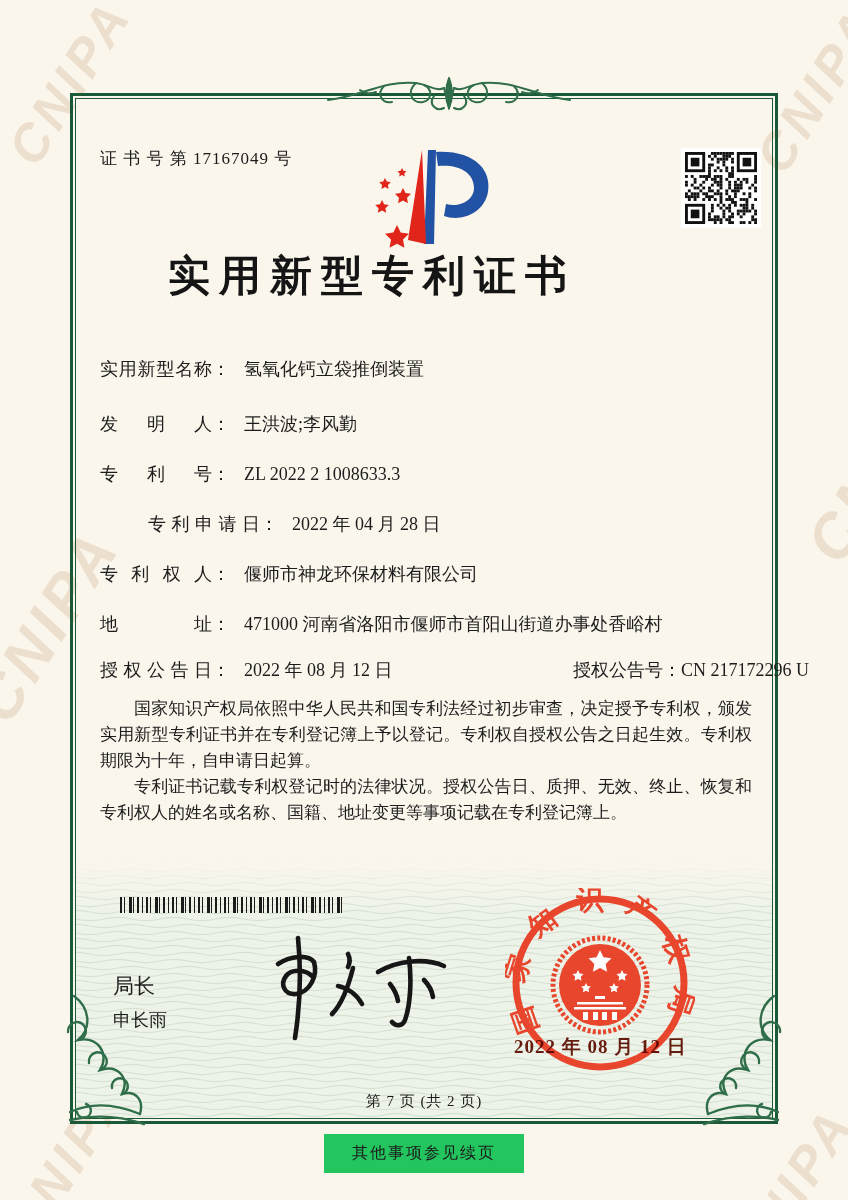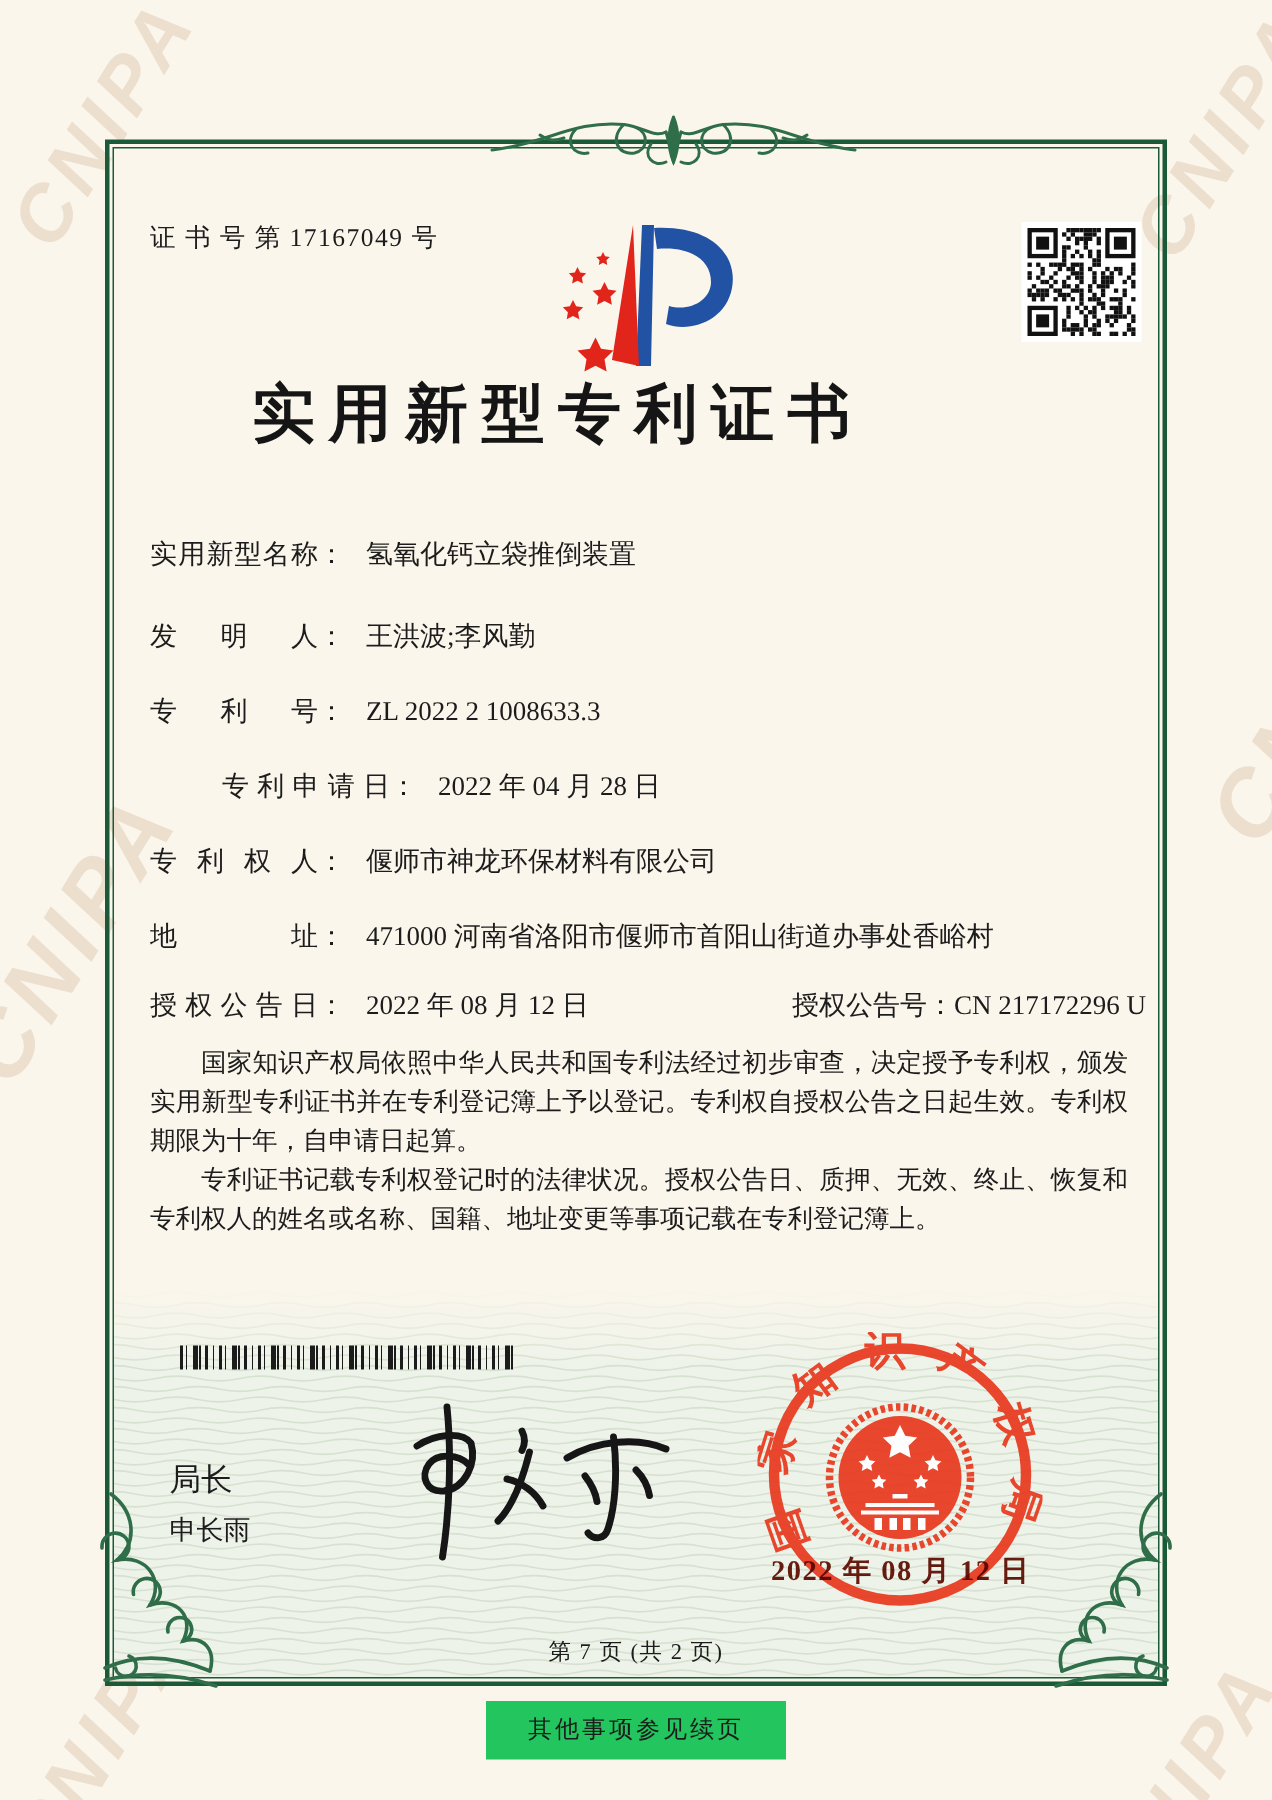--- a/index.html
+++ b/index.html
@@ -30,21 +30,21 @@
   .title{
     left:70px;top:248px;width:604px;text-align:center;
     font-size:42px;font-weight:600;letter-spacing:9px;color:#151515;
   }
   .field-row{position:absolute;left:100px;font-size:18px;white-space:nowrap;}
   .lbl{
     display:inline-block;width:112px;text-align:justify;text-align-last:justify;
     vertical-align:top;
   }
   .val{margin-left:14px;}
-  .field-col2{position:absolute;left:428px;top:0;}
+  .field-col2{position:absolute;left:473px;top:0;}
   .paras{
     position:absolute;left:100px;top:696px;width:652px;
     font-size:17px;line-height:26px;text-align:justify;
   }
   .paras p{margin:0;text-indent:2em;}
   
   .band{
     position:absolute;left:76px;top:858px;width:696px;height:261px;
     background:#eef3e9;overflow:hidden;
   }

